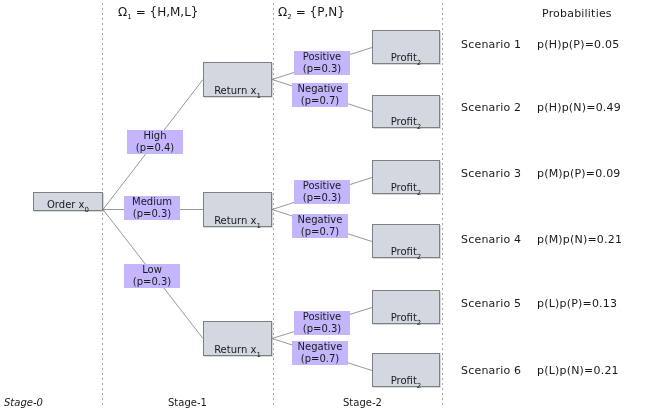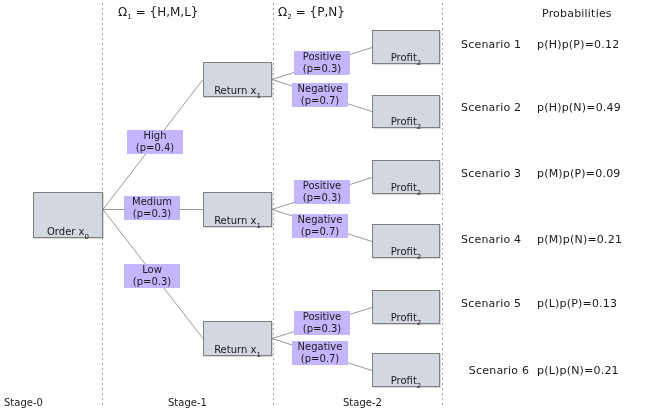--- a/index.html
+++ b/index.html
@@ -123,21 +123,21 @@
 
   <div class="blabel" style="left:294px; top:311px;">
     <div>Positive</div>
     <div>(p=0.3)</div>
   </div>
   <div class="blabel" style="left:292px; top:341px;">
     <div>Negative</div>
     <div>(p=0.7)</div>
   </div>
 
-  <div class="node" style="left:33px; top:192px; width:70px; height:46px;">
+  <div class="node" style="left:33px; top:192px; width:70px; height:19px;">
       <span>Order x</span>
       <sub>0</sub>
     </div>
 
   <div class="node" style="left:203px; top:62px; width:69px; height:35px;">
       <span>Return x</span>
       <sub>1</sub>
     </div>
   <div class="node" style="left:203px; top:192px; width:69px; height:35px;">
       <span>Return x</span>
@@ -166,24 +166,24 @@
     </div>
   <div class="node" style="left:372px; top:290px; width:68px; height:34px;">
       <span>Profit</span>
       <sub>2</sub>
     </div>
   <div class="node" style="left:372px; top:353px; width:68px; height:34px;">
       <span>Profit</span>
       <sub>2</sub>
     </div>
 
-  <div class="scenario-row" style="left:461px; top:38px;"><span class="slabel">Scenario 1</span><span>p(H)p(P)=0.12</span></div>
+  <div class="scenario-row" style="left:461px; top:38px;"><span class="slabel">Scenario 1</span><span>p(H)p(P)=0.05</span></div>
   <div class="scenario-row" style="left:461px; top:101px;"><span class="slabel">Scenario 2</span><span>p(H)p(N)=0.49</span></div>
   <div class="scenario-row" style="left:461px; top:167px;"><span class="slabel">Scenario 3</span><span>p(M)p(P)=0.09</span></div>
   <div class="scenario-row" style="left:461px; top:233px;"><span class="slabel">Scenario 4</span><span>p(M)p(N)=0.21</span></div>
   <div class="scenario-row" style="left:461px; top:297px;"><span class="slabel">Scenario 5</span><span>p(L)p(P)=0.13</span></div>
-  <div class="scenario-row" style="left:461px; top:364px;text-align:center;"><span class="slabel">Scenario 6</span><span>p(L)p(N)=0.21</span></div>
+  <div class="scenario-row" style="left:461px; top:364px;"><span class="slabel">Scenario 6</span><span>p(L)p(N)=0.21</span></div>
 
-  <div class="stage-label" style="left:4px; top:397px;">Stage-0</div>
+  <div class="stage-label" style="left:4px; top:397px;font-style:italic;">Stage-0</div>
   <div class="stage-label" style="left:168px; top:397px;">Stage-1</div>
   <div class="stage-label" style="left:343px; top:397px;">Stage-2</div>
 
 </div>
 
 </body></html>

